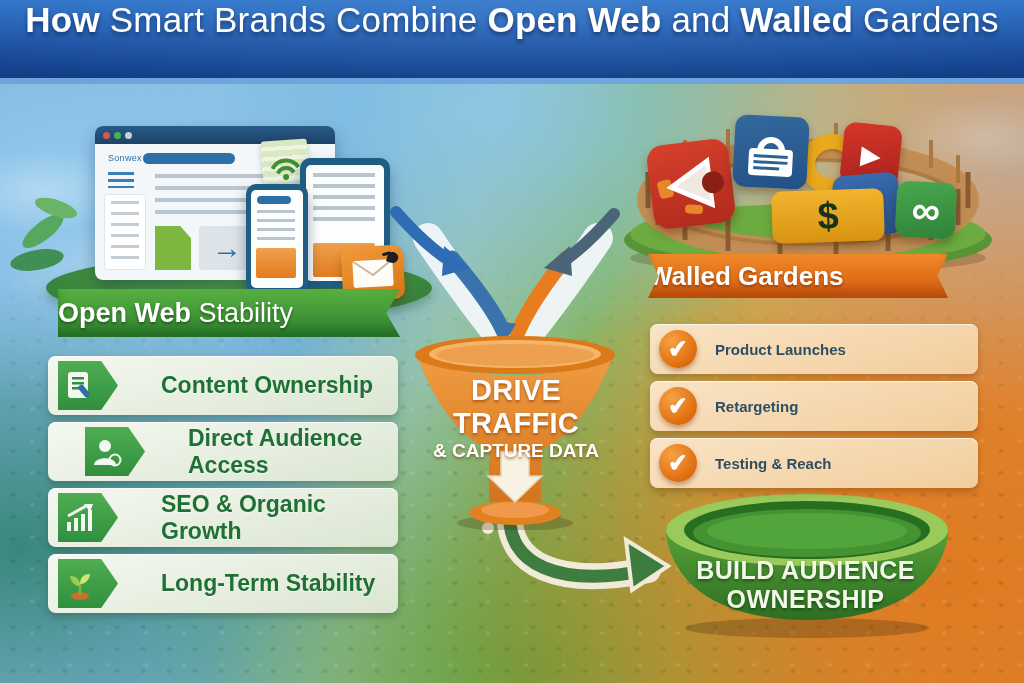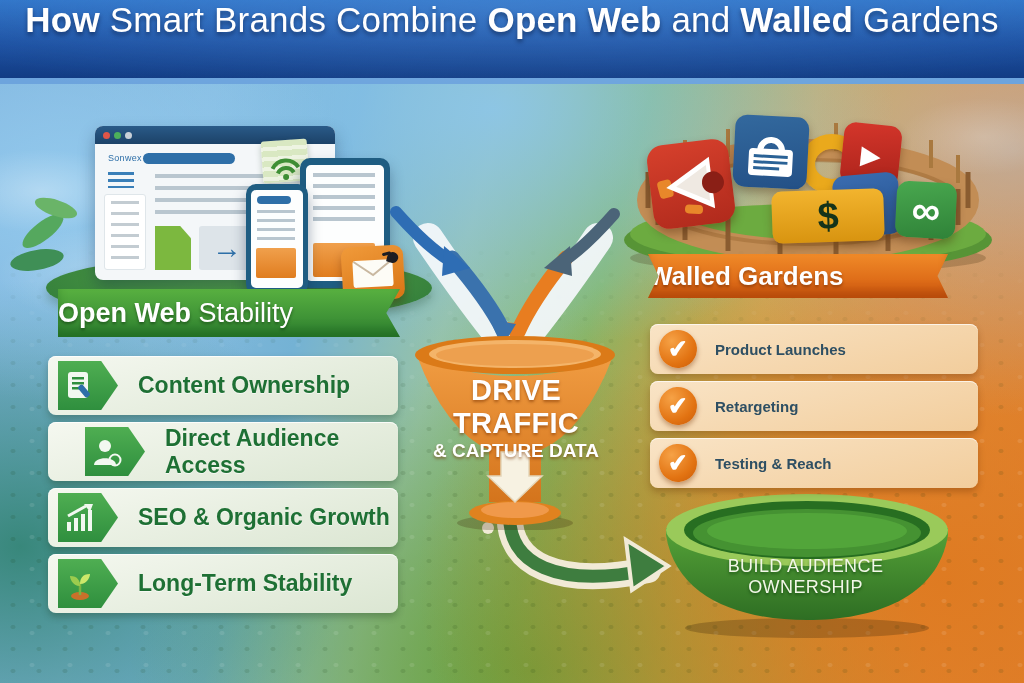--- a/index.html
+++ b/index.html
@@ -116,21 +116,21 @@
   .ow-banner .b { font-weight:700; } .ow-banner .r { font-weight:400; }
   .wg-banner { left:648px; top:254px; width:300px; height:44px; font-size:26px; font-weight:700;
     background:linear-gradient(180deg,#f08a28,#d2590e);
     clip-path:polygon(0 0,100% 0,96.5% 50%,100% 100%,0 100%,3.5% 50%);
     box-shadow:inset 0 -8px 10px rgba(120,40,0,.3); text-shadow:0 2px 3px rgba(90,30,0,.5); }
 
   
   .gcard { position:absolute; left:48px; width:350px; height:59px; z-index:7;
     background:linear-gradient(165deg,#f5f8f0,#dbe6d2); border-radius:8px;
     box-shadow:0 4px 7px rgba(25,55,25,.3), inset 0 1px 0 rgba(255,255,255,.8);
-    display:flex; align-items:center; }
+    display:flex; align-items:center;gap:23px; }
   .badge { width:60px; height:49px; margin-left:10px; flex:0 0 auto;
     clip-path:polygon(0 0,72% 0,100% 50%,72% 100%,0 100%);
     background:linear-gradient(180deg,#4fae52,#2f8f3e);
     display:flex; align-items:center; justify-content:flex-start; padding-left:6px; }
   .gcard .lbl { margin-left:20px; font-size:23px; font-weight:700; color:#1e7034; text-shadow:0 1px 0 rgba(255,255,255,.6); }
 
   
   .ocard { position:absolute; left:650px; width:328px; height:50px; z-index:7;
     background:linear-gradient(165deg,#f9e4c6,#f2cd9c); border-radius:8px;
     box-shadow:0 4px 7px rgba(90,40,0,.3), inset 0 1px 0 rgba(255,255,255,.7);
@@ -161,21 +161,21 @@
   .tile-inf { left:896px; top:182px; width:60px; height:56px; transform:rotate(3deg);
     background:linear-gradient(170deg,#49a84f,#2f8238); font-size:40px; font-weight:700; line-height:.8; }
 
   
   .funnel-text { position:absolute; left:428px; top:374px; width:176px; z-index:8; text-align:center;
     color:#fff; text-shadow:0 2px 3px rgba(120,50,0,.55); }
   .funnel-text .l1 { font-size:29px; font-weight:700; letter-spacing:.3px; }
   .funnel-text .l2 { font-size:19px; font-weight:700; }
   .bowl-text { position:absolute; left:688px; top:556px; width:235px; z-index:8; text-align:center;
     color:#f2f7e8; text-shadow:0 2px 3px rgba(0,50,0,.55); }
-  .bowl-text .l1, .bowl-text .l2 { font-size:18px; font-weight:400; letter-spacing:.4px; }
+  .bowl-text .l1, .bowl-text .l2 { font-size:25px; font-weight:700; letter-spacing:.4px; }
 
   svg { display:block; }
   .abs { position:absolute; }
 </style>
 </head>
 <body>
 
 <div class="canvas">
 
   <div class="header">

